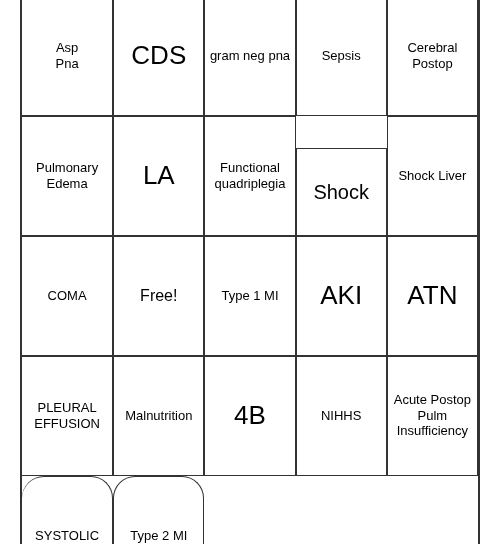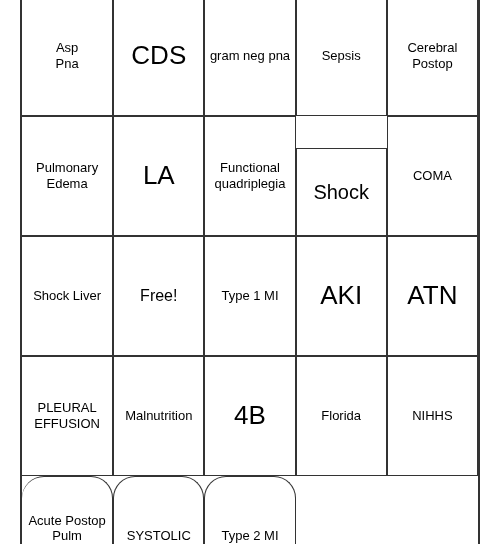--- a/index.html
+++ b/index.html
@@ -79,28 +79,27 @@
   <div class="bingo-grid">
   <div class="bingo-cell ">Asp<br>Pna</div>
       <div class="bingo-cell xl-text">CDS</div>
       <div class="bingo-cell ">gram neg pna</div>
       <div class="bingo-cell ">Sepsis</div>
       <div class="bingo-cell ">Cerebral Postop</div>
       <div class="bingo-cell ">Pulmonary Edema</div>
       <div class="bingo-cell xl-text">LA</div>
       <div class="bingo-cell ">Functional quadriplegia</div>
       <div class="bingo-cell large-text">Shock</div>
+      <div class="bingo-cell ">Shock Liver</div>
       <div class="bingo-cell ">COMA</div>
-      <div class="bingo-cell ">Shock Liver</div>
       <div class="bingo-cell free">Free!</div>
       <div class="bingo-cell ">Type 1 MI</div>
       <div class="bingo-cell xl-text">AKI</div>
       <div class="bingo-cell xl-text">ATN</div>
       <div class="bingo-cell ">PLEURAL EFFUSION</div>
       <div class="bingo-cell ">Malnutrition</div>
       <div class="bingo-cell xl-text">4B</div>
-      <div class="bingo-cell ">Florida</div>
       <div class="bingo-cell ">NIHHS</div>
       <div class="bingo-cell ">Acute Postop Pulm Insufficiency</div>
       <div class="bingo-cell ">SYSTOLIC</div>
       <div class="bingo-cell ">Type 2 MI</div>
     </div>
 </div>
 
 </body></html>

